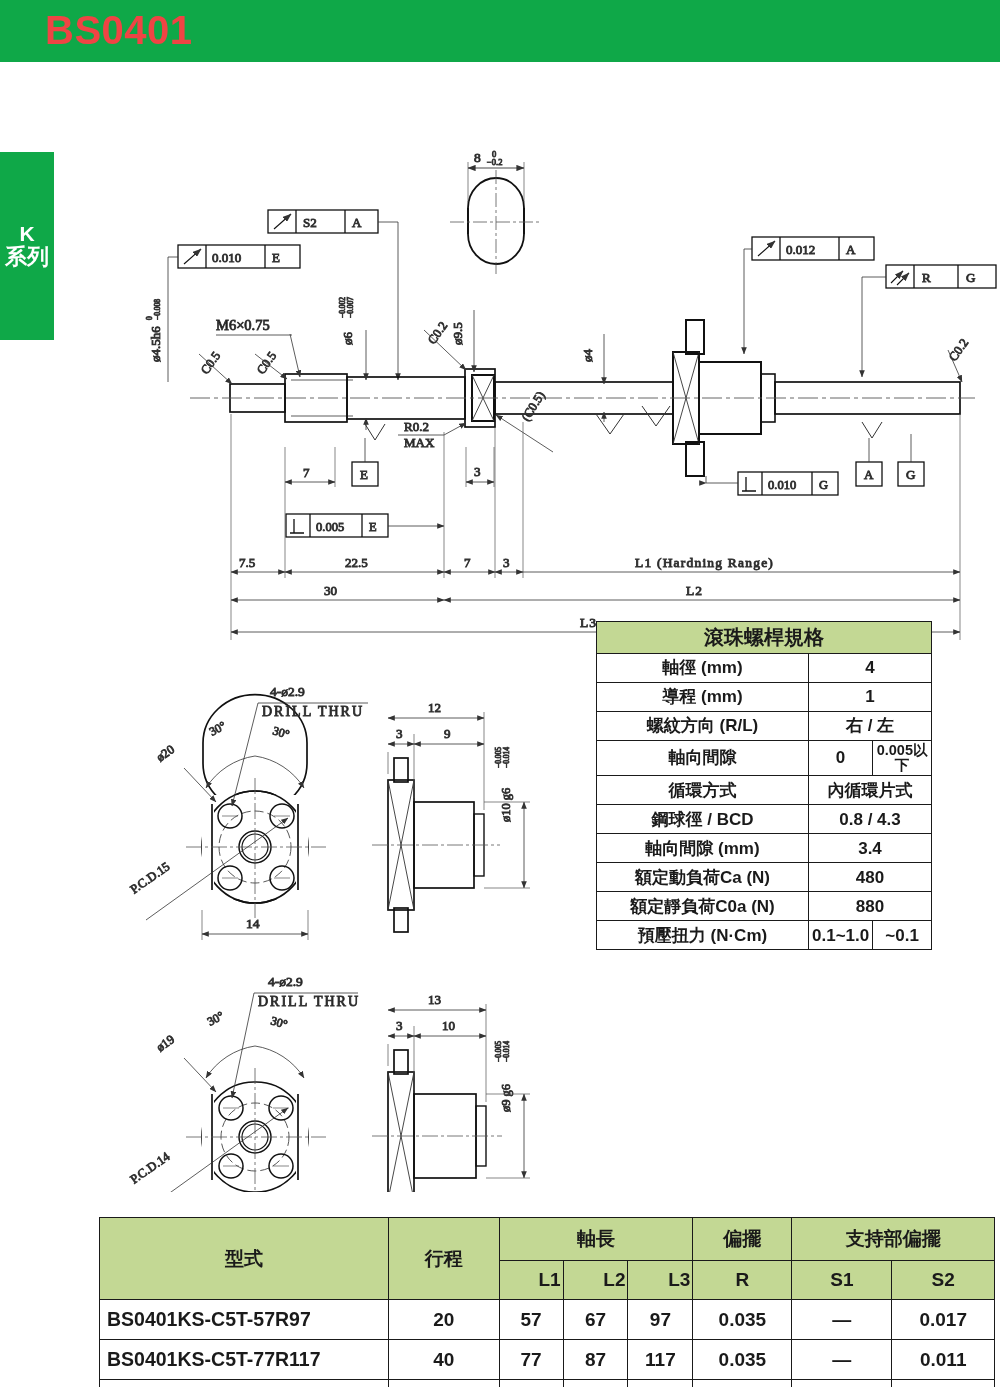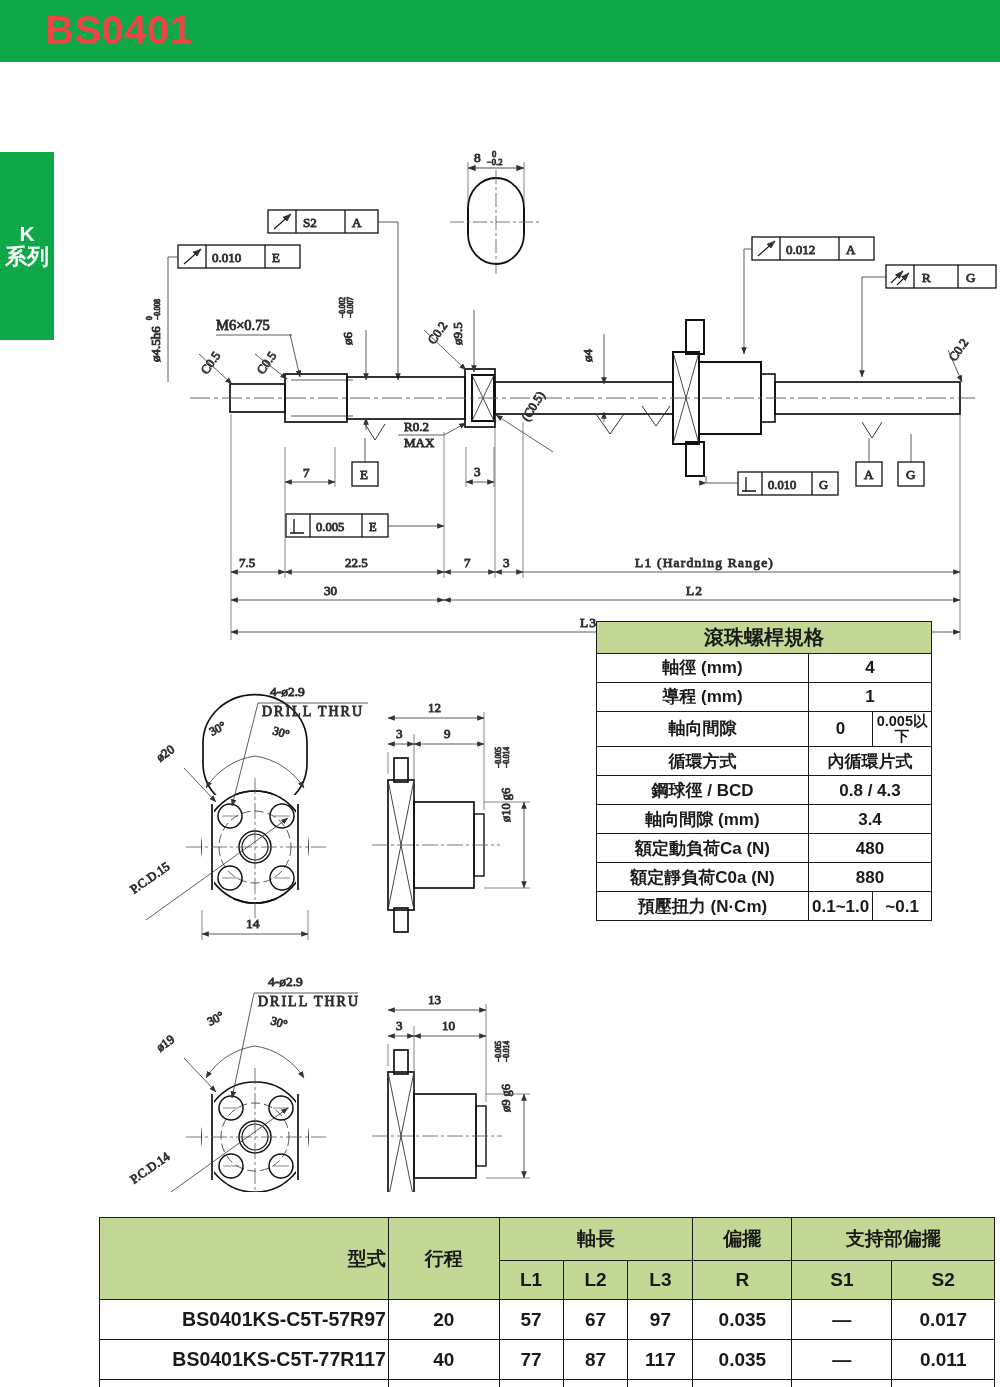--- a/index.html
+++ b/index.html
@@ -73,24 +73,24 @@
   .model-table th, .model-table td{
     border:1.7px solid #1a1a1a;
     text-align:center;
     font-size:19px;
     font-weight:bold;
     height:39px;
     padding:8px 2px;
     background:#ffffff;
   }
   .model-table th{ background:#C3D894; }
-  .model-table td.model-name{ text-align:right; padding-left:7px; font-size:19.5px; }
-  .model-table .c-model{ width:308px;text-align:right; }
+  .model-table td.model-name{ text-align:left; padding-left:7px; font-size:19.5px; }
+  .model-table .c-model{ width:308px; }
   .model-table .c-stroke{ width:120px; }
-  .model-table .c-l{ width:68px; }
+  .model-table .c-l{ width:68px;text-align:right; }
   .model-table .c-r{ width:104px; }
   .model-table .c-s{ width:108px; }
 </style>
 </head>
 <body>
 
 <div class="header-bar"></div>
 <div class="header-title">BS0401</div>
 
 <div class="side-tab">
@@ -483,20 +483,24 @@
     </tr>
     <tr>
       <td class="label">軸徑 (mm)</td>
       <td colspan="2">4</td>
     </tr>
     <tr>
       <td class="label">導程 (mm)</td>
       <td colspan="2">1</td>
     </tr>
     <tr>
+      <td class="label">螺紋方向 (R/L)</td>
+      <td colspan="2">右 / 左</td>
+    </tr>
+    <tr>
       <td class="label">軸向間隙</td>
       <td>0</td>
       <td class="sml2">0.005以下</td>
     </tr>
     <tr>
       <td class="label">循環方式</td>
       <td colspan="2">內循環片式</td>
     </tr>
     <tr>
       <td class="label">鋼球徑 / BCD</td>

